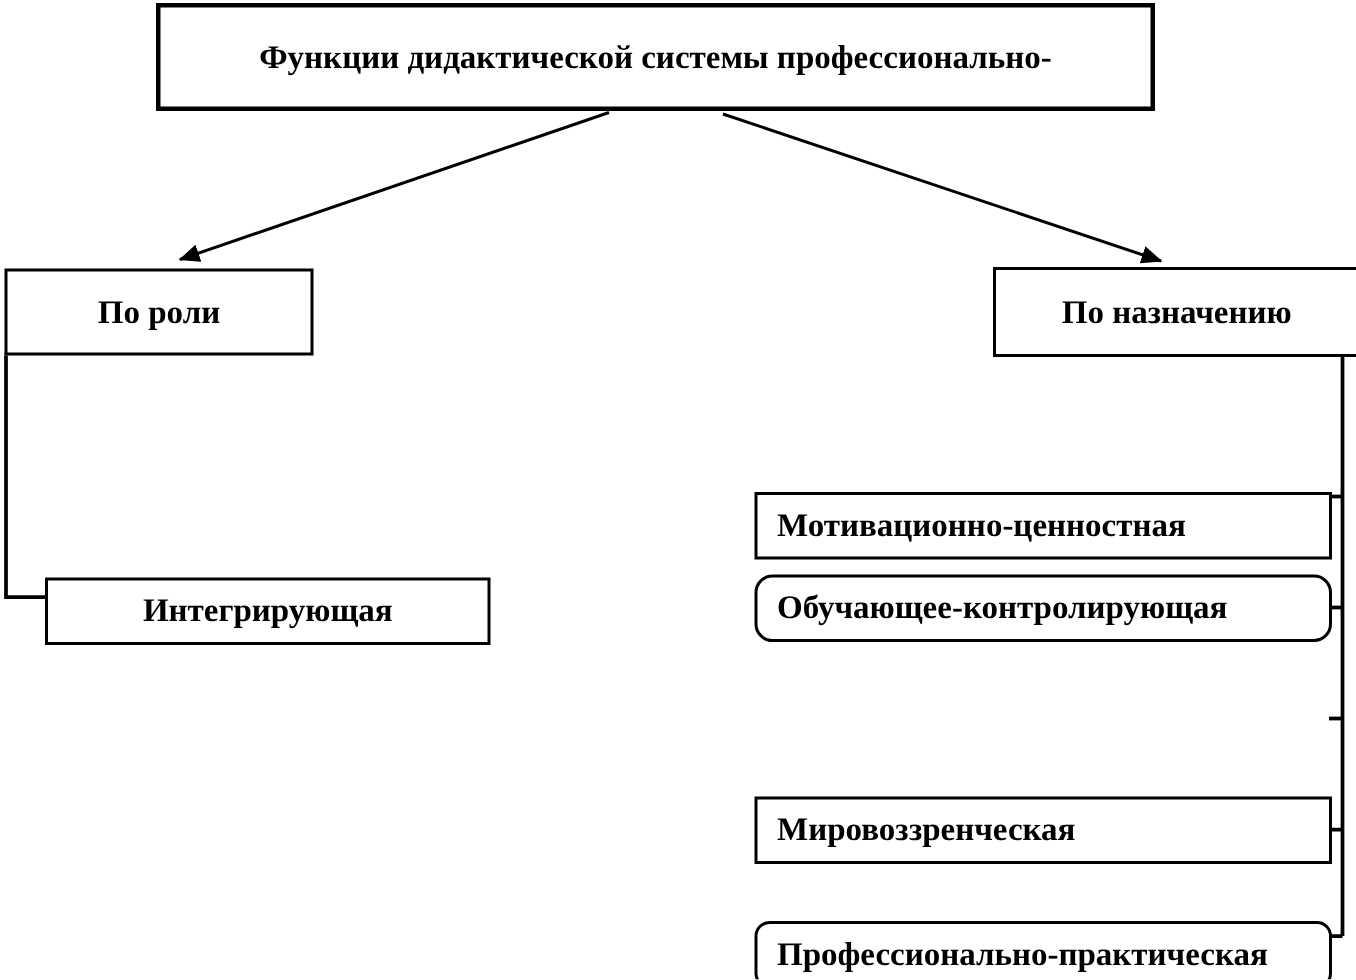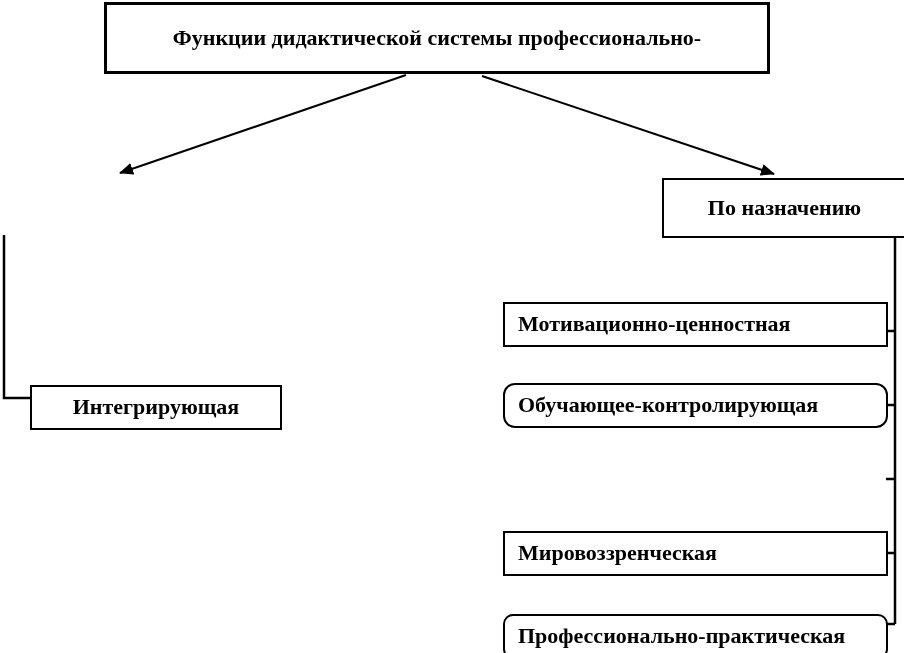--- a/index.html
+++ b/index.html
@@ -32,28 +32,28 @@
   }
   .title-box {
     left: 104px; top: 2px;
     width: 666px; height: 72px;
     border-width: 3px;
     flex-direction: row;
     text-align: center;
   }
   .branch-by-role   { left: 3px;   top: 179px; width: 206px; height: 58px; }
   .branch-by-purpose{ left: 652px; top: 178px; width: 245px; height: 60px; margin-left: 10px; }
-  .integrating      { left: 30px;  top: 385px; width: 252px; height: 45px; }
+  .integrating      { left: 30px;  top: 385px; width: 297px; height: 45px; }
   .fn-box {
     left: 503px;
     width: 385px; height: 45px;
     justify-content: flex-start;
     padding-left: 13px;
   }
-  .fn-1 { top: 302px; }
+  .fn-1 { top: 328px; }
   .fn-2 { top: 383px; border-radius: 12px; }
   .fn-3 { top: 457px; }
   .fn-4 { top: 531px; text-align: center; }
   .fn-5 { top: 614px; border-radius: 10px; }
 </style>
 </head>
 <body>
 
 <div class="canvas">
 
@@ -76,20 +76,23 @@
     <line x1="886" y1="405" x2="895" y2="405" stroke="#000000" stroke-width="2.5"></line>
     <line x1="886" y1="479" x2="895" y2="479" stroke="#000000" stroke-width="2.5"></line>
     <line x1="886" y1="553" x2="895" y2="553" stroke="#000000" stroke-width="2.5"></line>
     <line x1="886" y1="624" x2="895" y2="624" stroke="#000000" stroke-width="2.5"></line>
   </svg>
 
   <div class="box title-box">
     <div>Функции дидактической системы профессионально-</div>
   </div>
 
+  <div class="box branch-by-role">
+    <span>По роли</span>
+  </div>
 
   <div class="box branch-by-purpose">
     <span>По назначению</span>
   </div>
 
   <div class="box integrating">
     <span>Интегрирующая</span>
   </div>
 
   <div class="box fn-box fn-1">

